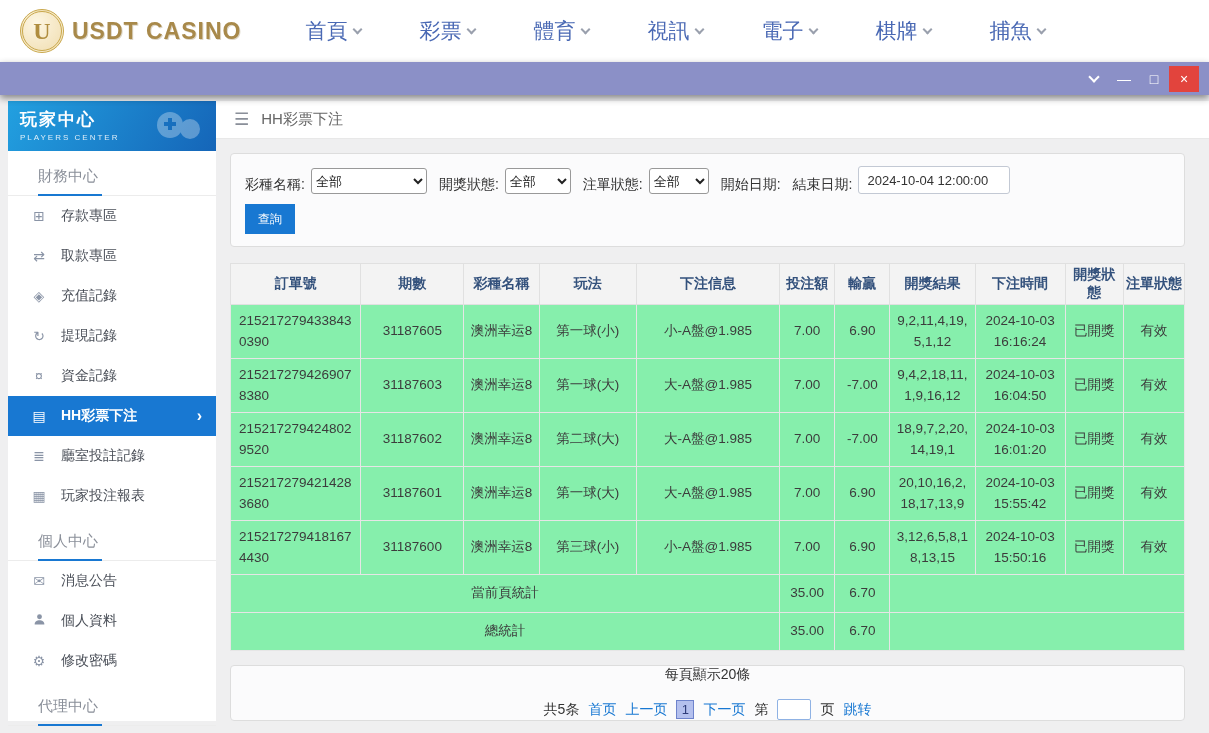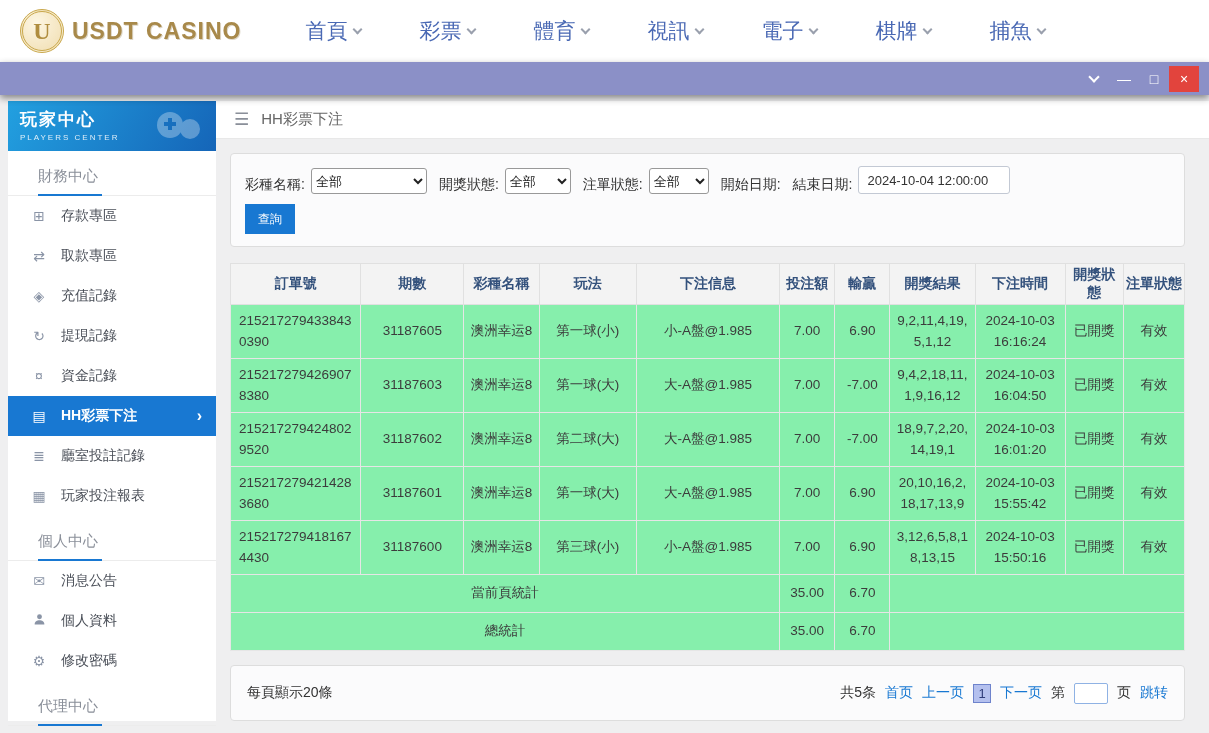--- a/index.html
+++ b/index.html
@@ -77,21 +77,21 @@
   table { width:100%; border-collapse:collapse; background:#86efac; table-layout:fixed; }
   th { background:#f3f3f3; color:#33517c; font-size:14px; font-weight:bold;
     border:1px solid #e0e0e0; height:40px; padding:2px; }
   td { border:1px solid #e6e6e6; font-size:13.5px; color:#3c3c3c; text-align:center;
     height:54px; padding:4px 6px; line-height:1.55; word-break:break-all; }
   td.c-order { text-align:left; padding-left:8px; }
   tr.summary td { height:38px; }
 
   
   .pager-card { margin-top:14px; background:#fbfbfc; border:1px solid #ddd; border-radius:4px;
-    height:56px; display:flex; align-items:center; justify-content:space-between; padding:0 16px; }
+    height:56px; display:flex; align-items:center; justify-content:space-between; padding:0 16px;flex-direction:column; }
   .pager-left { font-size:14px; color:#333; }
   .pager-right { display:flex; align-items:center; gap:9px; font-size:14px; color:#333; }
   .pager-right a { color:#1878d2; text-decoration:none; cursor:pointer; }
   .page-cur { min-width:18px; height:19px; padding:0 3px; background:#b4c0ee; border:1px solid #6e83cc;
     color:#2f3c7a; display:flex; align-items:center; justify-content:center; font-size:13px; }
   .jump-input { width:34px; height:21px; border:1px solid #8fb2e4; border-radius:2px; }
 </style>
 </head>
 <body>
 

